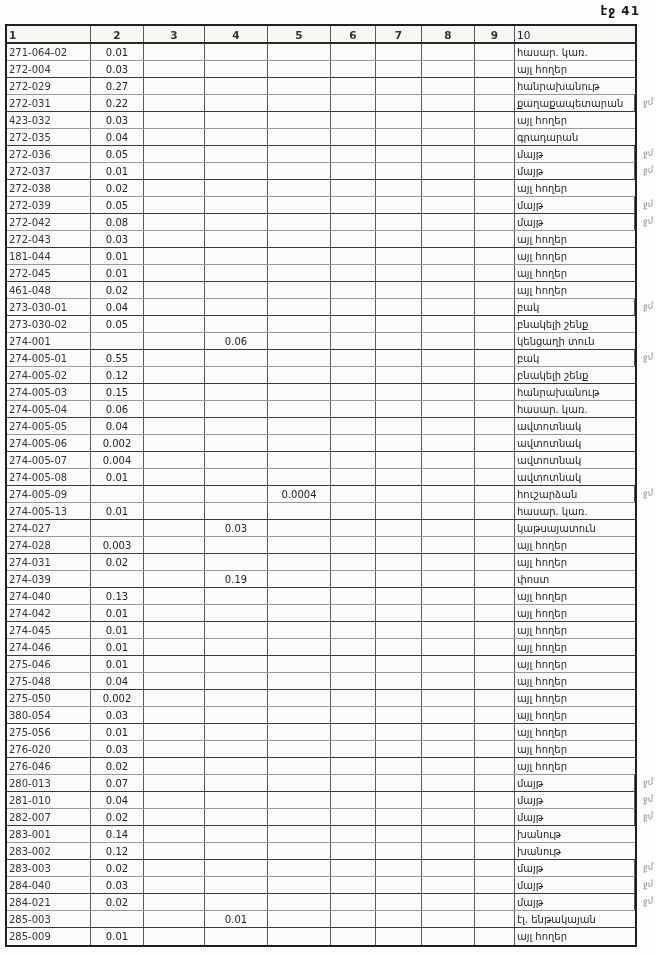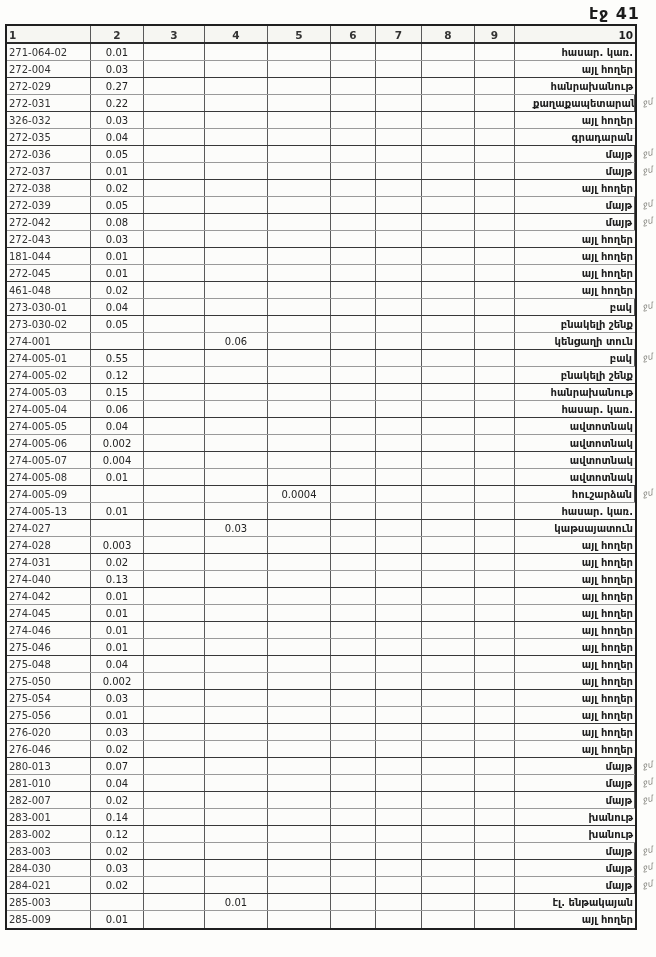--- a/index.html
+++ b/index.html
@@ -6,21 +6,21 @@
   body{
     width:656px;height:957px;
     background:#fdfdfb;
     font-family:"DejaVu Sans", sans-serif;
     color:#2b2b2b;
     position:relative;
     overflow:hidden;
   }
   .page-label{
     position:absolute;top:4px;right:16px;
-    font-size:16px;font-weight:bold;color:#1c1c1c;
+    font-size:12px;font-weight:bold;color:#1c1c1c;
     letter-spacing:1px;
   }
   .table-wrap{
     position:absolute;top:24px;left:5px;
     width:632px;
     border:2px solid #1f1f1f;
     background:#fcfcfa;
     box-sizing:border-box;
   }
   .row, .header-row{
@@ -48,21 +48,21 @@
   .cell{
     border-right:1px solid #5a5a5a;
     overflow:hidden;white-space:nowrap;
     font-size:10px;
     padding:0 2px;
     box-sizing:border-box;
   }
   .cell:last-child{border-right:none;}
   .cell.c1{text-align:left;color:#333;}
   .cell.val{text-align:center;color:#222;}
-  .cell.c10{text-align:right;color:#1e1e1e;font-weight:700;margin-left:16px;}
+  .cell.c10{text-align:left;color:#1e1e1e;font-weight:400;}
   .mark{
     position:absolute;
     right:-18px;top:0;
     font-size:8.5px;
     font-style:italic;
     color:#8a8a84;
     transform:rotate(-10deg);
     line-height:15px;
   }
 </style>
@@ -129,21 +129,21 @@
           <div class="cell c4 val"></div>
           <div class="cell c5 val"></div>
           <div class="cell c6 val"></div>
           <div class="cell c7 val"></div>
           <div class="cell c8 val"></div>
           <div class="cell c9 val"></div>
           <div class="cell c10">քաղաքապետարան</div>
           <span class="mark">ջմ</span>
         </div>
         <div class="row">
-          <div class="cell c1">326-032</div>
+          <div class="cell c1">423-032</div>
           <div class="cell c2 val">0.03</div>
           <div class="cell c3 val"></div>
           <div class="cell c4 val"></div>
           <div class="cell c5 val"></div>
           <div class="cell c6 val"></div>
           <div class="cell c7 val"></div>
           <div class="cell c8 val"></div>
           <div class="cell c9 val"></div>
           <div class="cell c10">այլ հողեր</div>
         </div>
@@ -460,20 +460,32 @@
           <div class="cell c3 val"></div>
           <div class="cell c4 val"></div>
           <div class="cell c5 val"></div>
           <div class="cell c6 val"></div>
           <div class="cell c7 val"></div>
           <div class="cell c8 val"></div>
           <div class="cell c9 val"></div>
           <div class="cell c10">այլ հողեր</div>
         </div>
         <div class="row">
+          <div class="cell c1">274-039</div>
+          <div class="cell c2 val"></div>
+          <div class="cell c3 val"></div>
+          <div class="cell c4 val">0.19</div>
+          <div class="cell c5 val"></div>
+          <div class="cell c6 val"></div>
+          <div class="cell c7 val"></div>
+          <div class="cell c8 val"></div>
+          <div class="cell c9 val"></div>
+          <div class="cell c10">փոստ</div>
+        </div>
+        <div class="row">
           <div class="cell c1">274-040</div>
           <div class="cell c2 val">0.13</div>
           <div class="cell c3 val"></div>
           <div class="cell c4 val"></div>
           <div class="cell c5 val"></div>
           <div class="cell c6 val"></div>
           <div class="cell c7 val"></div>
           <div class="cell c8 val"></div>
           <div class="cell c9 val"></div>
           <div class="cell c10">այլ հողեր</div>
@@ -544,21 +556,21 @@
           <div class="cell c3 val"></div>
           <div class="cell c4 val"></div>
           <div class="cell c5 val"></div>
           <div class="cell c6 val"></div>
           <div class="cell c7 val"></div>
           <div class="cell c8 val"></div>
           <div class="cell c9 val"></div>
           <div class="cell c10">այլ հողեր</div>
         </div>
         <div class="row">
-          <div class="cell c1">275-054</div>
+          <div class="cell c1">380-054</div>
           <div class="cell c2 val">0.03</div>
           <div class="cell c3 val"></div>
           <div class="cell c4 val"></div>
           <div class="cell c5 val"></div>
           <div class="cell c6 val"></div>
           <div class="cell c7 val"></div>
           <div class="cell c8 val"></div>
           <div class="cell c9 val"></div>
           <div class="cell c10">այլ հողեր</div>
         </div>
@@ -668,21 +680,21 @@
           <div class="cell c4 val"></div>
           <div class="cell c5 val"></div>
           <div class="cell c6 val"></div>
           <div class="cell c7 val"></div>
           <div class="cell c8 val"></div>
           <div class="cell c9 val"></div>
           <div class="cell c10">մայթ</div>
           <span class="mark">ջմ</span>
         </div>
         <div class="row">
-          <div class="cell c1">284-030</div>
+          <div class="cell c1">284-040</div>
           <div class="cell c2 val">0.03</div>
           <div class="cell c3 val"></div>
           <div class="cell c4 val"></div>
           <div class="cell c5 val"></div>
           <div class="cell c6 val"></div>
           <div class="cell c7 val"></div>
           <div class="cell c8 val"></div>
           <div class="cell c9 val"></div>
           <div class="cell c10">մայթ</div>
           <span class="mark">ջմ</span>

